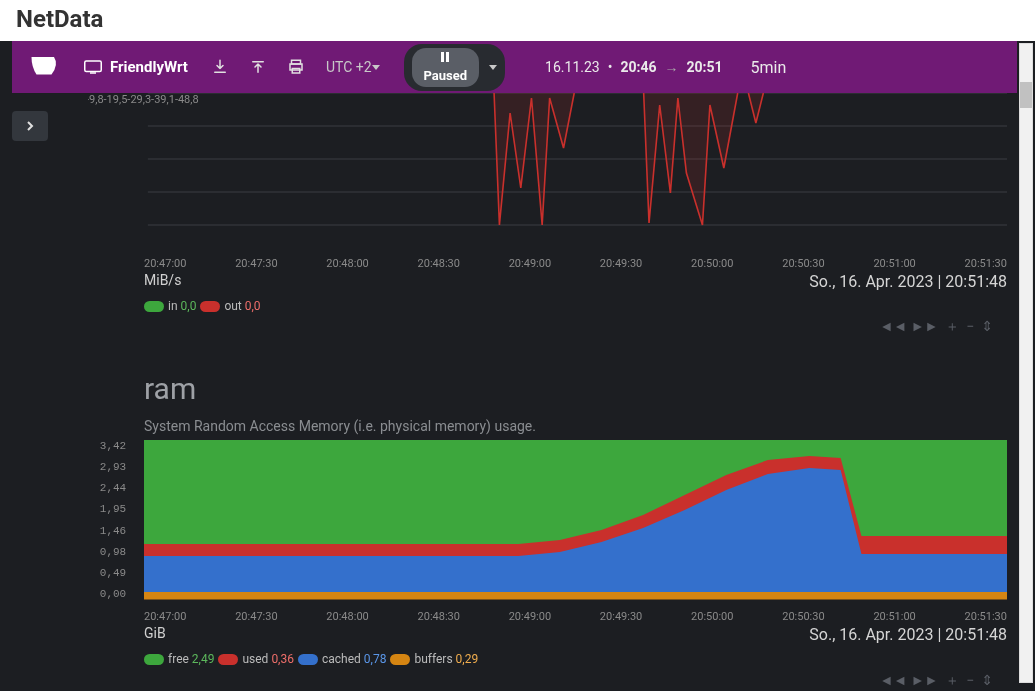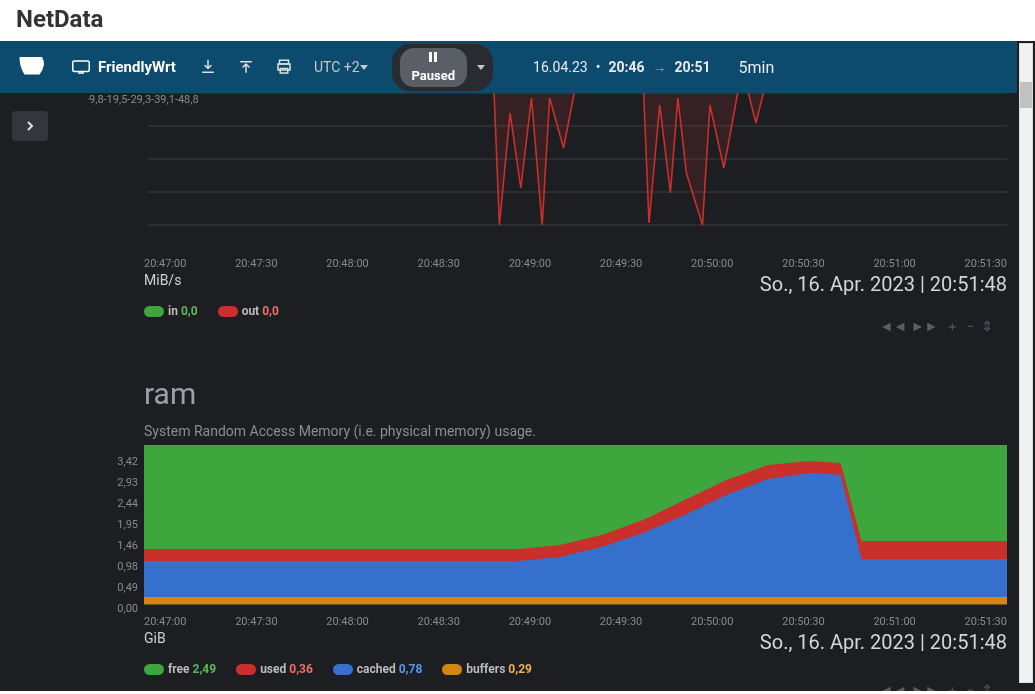--- a/index.html
+++ b/index.html
@@ -1,21 +1,21 @@
 <!DOCTYPE html>
 <html><head>
 <meta charset="utf-8">
 <style>
 * { margin: 0; padding: 0; box-sizing: border-box; }
 body { font-family: -apple-system, BlinkMacSystemFont, "Segoe UI", Roboto, sans-serif; background: #fff; width: 1035px; height: 694px; overflow: hidden; }
 .page-title { font-size: 24px; font-weight: 700; color: #333; padding: 5px 16px 8px; }
 .app { background: #1c1e22; color: #c8c8c8; height: 650px; display: flex; position: relative; }
 .scrollbar { position: absolute; right: 2px; top: 2px; width: 14px; height: 640px; background: #f1f1f1; border: 1px solid #ddd; }
 .scroll-thumb { width: 12px; height: 26px; background: #c1c1c1; margin: 38px 0 0 0; }
-.topbar { position: absolute; top: 0; left: 0; right: 18px; height: 52px; background: #0c4a6e; display: flex; align-items: center; padding: 0 10px; z-index: 10; }
+.topbar { position: absolute; top: 0; left: 12px; right: 18px; height: 52px; background: #701a75; display: flex; align-items: center; padding: 0 10px; z-index: 10; }
 .logo-box { width: 44px; height: 44px; display: flex; align-items: center; justify-content: center; margin-right: 18px; }
 .logo-box svg { width: 30px; height: 30px; fill: #fff; }
 .node-chip { display: flex; align-items: center; gap: 8px; color: #fff; font-weight: 700; font-size: 15px; margin-right: 18px; }
 .icon-btn { width: 28px; height: 28px; display: flex; align-items: center; justify-content: center; cursor: pointer; margin-right: 10px; }
 .icon-btn svg { width: 18px; height: 18px; fill: #e0e0e0; stroke: #e0e0e0; }
 .tz { color: #c8c8c8; font-size: 14px; margin: 0 6px 0 6px; display: flex; align-items: center; cursor: pointer; }
 .pause-wrap { background: #282b30; border-radius: 18px; padding: 4px 8px; display: flex; align-items: center; gap: 10px; margin-left: 18px; }
 .pause-badge { background: #5a5e66; border-radius: 14px; padding: 4px 12px; display: flex; align-items: center; gap: 6px; color: #fff; font-weight: 700; font-size: 13px; cursor: pointer; flex-direction: column; }
 .pause-pips { display: inline-flex; gap: 2px; }
 .pause-pips span { width: 3px; height: 10px; background: #fff; }
@@ -25,40 +25,40 @@
 .range { color: #eaeaea; font-size: 16px; margin-left: 28px; }
 .sidebar-toggle { position: absolute; top: 70px; left: 12px; width: 36px; height: 30px; background: #33373d; border-radius: 4px; display: flex; align-items: center; justify-content: center; cursor: pointer; z-index: 5; }
 .sidebar-toggle svg { width: 10px; height: 10px; fill: #e0e0e0; }
 .content { position: absolute; top: 52px; left: 88px; right: 28px; bottom: 0; overflow: hidden; }
 .chart-block { margin-bottom: 18px; }
 .net-chart { position: relative; height: 160px; }
 .net-chart svg { width: 100%; height: 142px; display: block; }
 .yaxis-labels { position: absolute; left: -2px; top: 0; text-align: right; font-size: 11px; color: #8a8a8a; width: 50px; display: flex; justify-content: space-between; height: 132px; }
 .xaxis-labels { display: flex; justify-content: space-between; font-size: 11px; color: #8a8a8a; padding: 4px 0 0 56px; }
 .unit-ts-row { display: flex; justify-content: space-between; font-size: 14px; color: #d0d0d0; padding: 2px 0 0 56px; }
-.legend { display: flex; gap: 20px; font-size: 12px; padding: 8px 0 0 56px; align-items: center; font-weight: bold; }
+.legend { display: flex; gap: 4px; font-size: 12px; padding: 8px 0 0 56px; align-items: center; }
 .legend .pill { display: inline-block; width: 20px; height: 11px; border-radius: 6px; margin-right: 4px; vertical-align: middle; }
 .legend .green { background: #3da73d; }
 .legend .red { background: #c9302c; }
 .legend .blue { background: #3470cc; }
 .legend .orange { background: #d58512; }
 .legend .name { color: #bbb; }
 .legend .val-green { color: #5cb85c; }
 .legend .val-red { color: #ee6e6a; }
 .legend .val-blue { color: #5a96e8; }
 .legend .val-orange { color: #f0ad4e; }
 .chart-ctrls { position: absolute; right: 14px; top: 225px; display: flex; gap: 4px; color: #5a5e66; font-size: 14px; }
 .section-title { font-size: 30px; color: #9ea1a6; padding: 40px 0 12px 56px; font-weight: 400; }
 .section-desc { font-size: 14px; color: #8a8d91; padding: 0 0 6px 56px; }
 .sub-title { font-size: 12px; color: #989b9f; font-weight: 700; padding: 2px 0 4px 56px; }
 .ram-chart { position: relative; }
 .ram-area { position: relative; height: 166px; margin-left: 56px; }
 .ram-area svg { width: 100%; height: 100%; display: block; }
-.ram-yaxis { position: absolute; left: 0; top: 10px; width: 50px; height: 160px; text-align: right; font-size: 11px; color: #8a8a8a; display: flex; flex-direction: column; justify-content: space-between; }
-.ts-right { color: #d5d5d5; font-size: 20px; }
+.ram-yaxis { position: absolute; left: 0; top: 0; width: 50px; height: 160px; text-align: center; font-size: 11px; color: #8a8a8a; display: flex; flex-direction: column; justify-content: space-between; font-family: Liberation Mono, monospace; }
+.ts-right { color: #d5d5d5; font-size: 16px; }
 .chart-ctrls2 { display: flex; gap: 4px; color: #5a5e66; font-size: 14px; padding: 6px 14px 0 0; justify-content: flex-end; }
 </style>
 </head>
 <body>
 
 <div class="page-title">NetData</div>
 
 <div class="app">
   <div class="scrollbar">
       <div class="scroll-thumb"></div>
@@ -102,21 +102,21 @@
       <div class="pause-badge">
         <span class="pause-pips">
             <span></span>
             <span></span>
           </span>
         <span>Paused</span>
       </div>
       <span class="caret"></span>
     </div>
     <div class="timestamp">
-      <span>16.04.23</span>
+      <span>16.11.23</span>
       <span>•</span>
       <b>20:46</b>
       <span class="arrow">→</span>
       <b>20:51</b>
     </div>
     <div class="range">5min</div>
   </div>
 
   <div class="sidebar-toggle">
     <svg viewBox="0 0 10 10">

